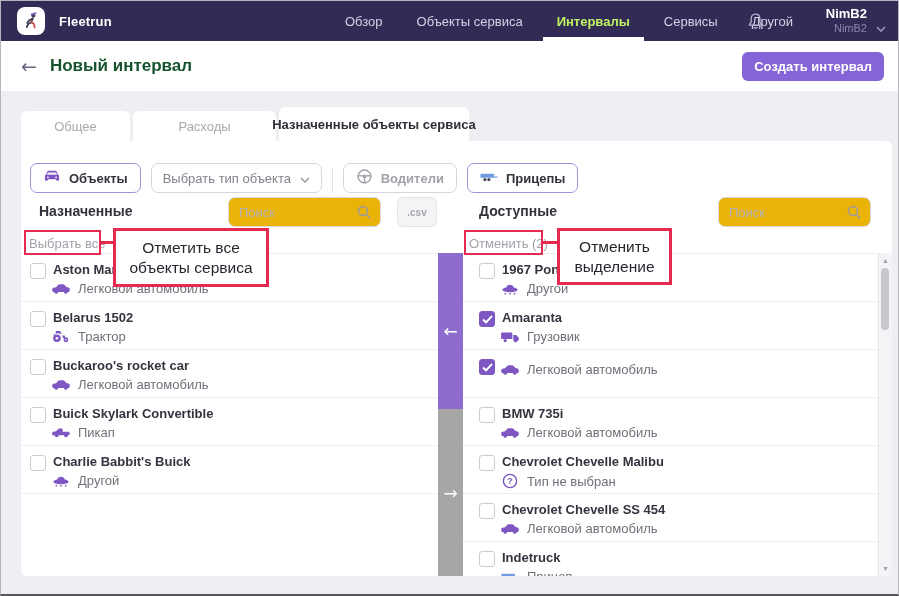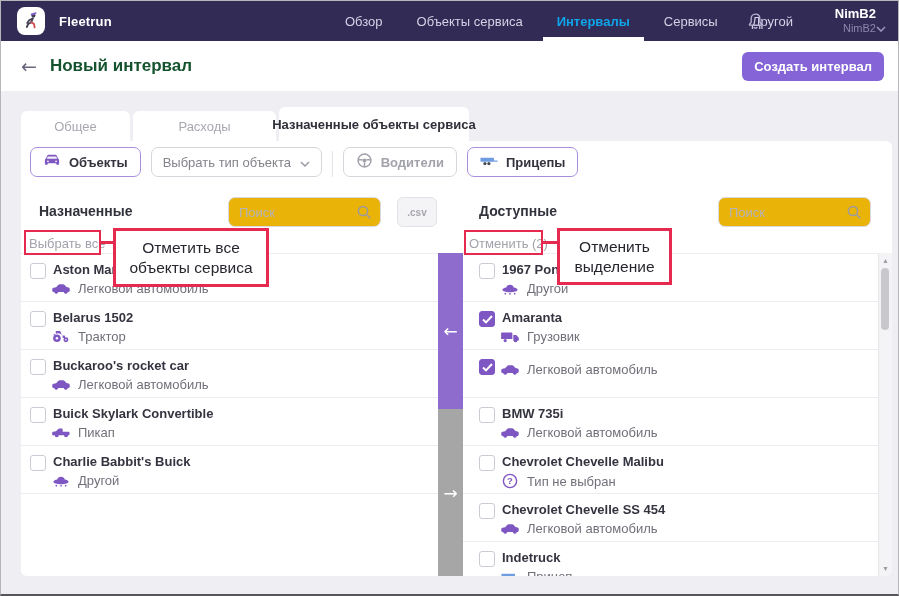--- a/index.html
+++ b/index.html
@@ -7,24 +7,24 @@
   .window{ position:relative; width:899px; height:596px; background:#efeef3; overflow:hidden;
            border:1px solid #b6b6ba; border-bottom:2px solid #55555a; }
 
   
   .navbar{ position:absolute; left:0; top:0; width:100%; height:40px; background:#322b56; }
   .brand{ position:absolute; left:16px; top:0; height:40px; display:flex; align-items:center; gap:14px; }
   .logo-box{ width:28px; height:28px; background:#fff; border-radius:8px; display:flex; align-items:center; justify-content:center; }
   .brand-name{ color:#fff; font-size:13px; font-weight:700; letter-spacing:.2px; }
   .nav-items{ position:absolute; left:344px; top:0; height:40px; display:flex; gap:34px; }
   .nav-item{ position:relative; display:flex; align-items:center; height:40px; color:#d6d1e6; font-size:13px; white-space:nowrap; cursor:pointer; }
-  .nav-item.active{ color:#0ea5e9; font-weight:700; }
+  .nav-item.active{ color:#bef264; font-weight:700; }
   .nav-item.active::after{ content:""; position:absolute; left:-14px; right:-14px; bottom:0; height:4px; background:#fff; }
   .bell{ position:absolute; left:746px; top:11px; }
-  .user{ position:absolute; right:12px; top:5px; display:flex; align-items:flex-end; cursor:pointer; }
+  .user{ position:absolute; right:12px; top:5px; display:flex; align-items:flex-end; gap:9px; cursor:pointer; }
   .user-names{ display:flex; flex-direction:column; align-items:flex-end; line-height:15px; }
   .user-name{ color:#fff; font-size:13px; font-weight:700; }
   .user-sub{ color:#8d86ad; font-size:11px; }
   .user-chev{ color:#9a93ba; margin-top:3px; }
 
   
   .page-header{ position:absolute; top:40px; left:0; width:100%; height:50px; background:#fff;
                 display:flex; align-items:center; padding:0 14px; }
   .back-arrow{ color:#6b657f; font-size:19px; margin:0 13px 0 6px; font-family:"DejaVu Sans",sans-serif; cursor:pointer; }
   .page-title{ font-size:17px; font-weight:600; color:#14532d; }
@@ -35,21 +35,21 @@
   .content{ position:absolute; top:90px; left:0; right:0; bottom:0; background:#efeef3; }
   .tabs{ position:absolute; left:20px; top:16px; display:flex; gap:3px; align-items:flex-end; }
   .tab{ height:30px; background:#fff; border-radius:6px 6px 0 0; display:flex; align-items:center; justify-content:center;
         font-size:13px; color:#a8a8b1; cursor:pointer; white-space:nowrap; }
   .tab.active{ height:34px; color:#2f2f39; font-weight:700; }
 
   .card{ position:absolute; left:20px; top:50px; right:6px; bottom:18px; background:#fff;
          border-radius:0 6px 6px 6px; overflow:hidden; }
 
   
-  .toolbar{ position:absolute; left:9px; top:6px; height:30px; display:flex; align-items:flex-end; gap:10px; }
+  .toolbar{ position:absolute; left:9px; top:22px; height:30px; display:flex; align-items:flex-end; gap:10px; }
   .tbtn{ height:30px; display:flex; align-items:center; gap:8px; padding:0 12px; border-radius:7px; background:#fff;
          font-size:13px; cursor:pointer; white-space:nowrap; }
   .tbtn.purple{ border:1px solid #a78fdc; color:#33333d; font-weight:600; }
   .tbtn.gray{ border:1px solid #d6d6dc; color:#a2a2aa; font-weight:600; }
   .tselect{ width:171px; height:30px; border:1px solid #d6d6dc; border-radius:7px; display:flex; align-items:center;
             justify-content:space-between; padding:0 11px; font-size:13px; color:#83838c; cursor:pointer; }
   .tdivider{ width:1px; height:26px; background:#e4e4e9; }
 
   
   .col-title{ position:absolute; top:62px; font-size:14px; font-weight:700; color:#32323c; }

